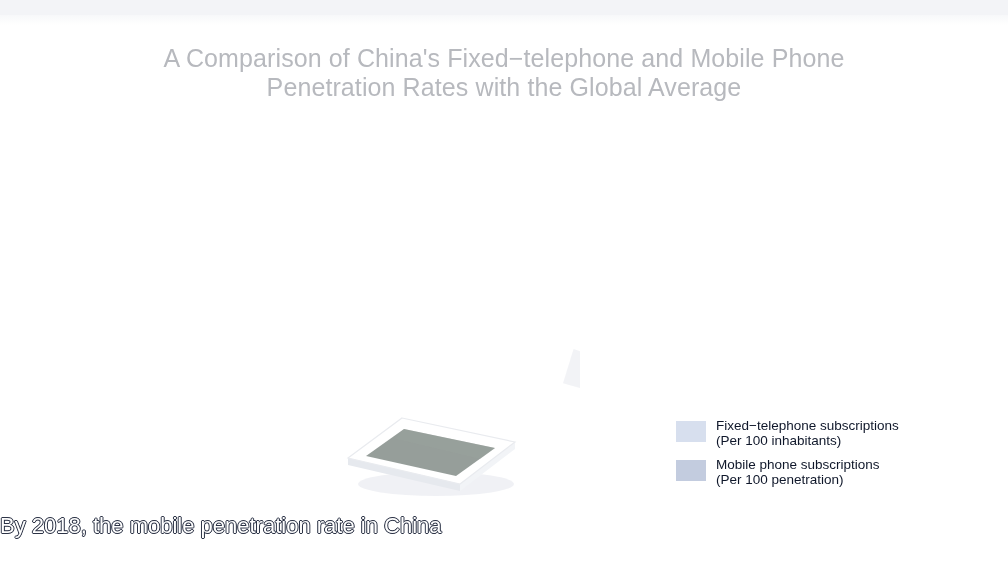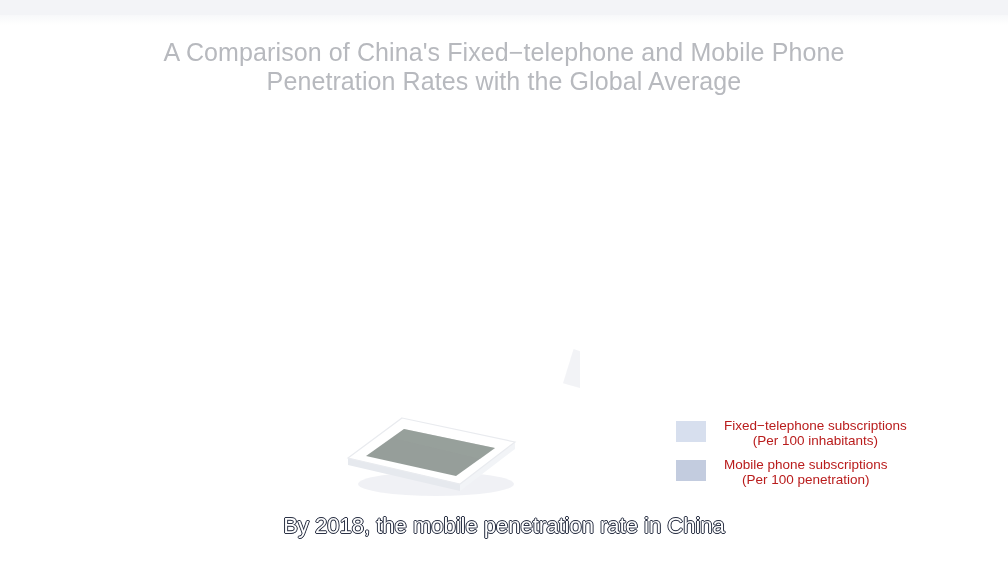--- a/index.html
+++ b/index.html
@@ -35,21 +35,21 @@
     top: 15px;
     width: 1008px;
     height: 10px;
     background: linear-gradient(to bottom, #f7f8fa 0%, #ffffff 100%);
   }
 
   
   #chart-title {
     position: absolute;
     left: 0;
-    top: 38px;
+    top: 44px;
     width: 1008px;
     text-align: center;
     color: #b7b9be;
     font-size: 25px;
     line-height: 29px;
     font-weight: normal;
     letter-spacing: 0.1px;
     white-space: pre-line;
   }
 
@@ -97,36 +97,34 @@
     align-items: flex-start;
     margin-bottom: 9px;
   }
   .legend-swatch {
     width: 30px;
     height: 21px;
     flex: 0 0 30px;
     margin-top: 3px;
   }
   .legend-text {
-    margin-left: 18px;
-    color: #b91c1c;
+    margin-left: 10px;
+    color: #0f172a;
     font-size: 13.5px;
     line-height: 14.5px;
     white-space: pre-line;
     padding-top: 1px;
-    text-align: center;
   }
 
   
   #caption {
     position: absolute;
     left: 0;
     top: 512px;
     width: 1008px;
-    text-align: center;
     font-size: 22px;
     line-height: 28px;
     font-weight: normal;
     color: #ffffff;
     -webkit-text-stroke: 1px #2c3346;
     paint-order: stroke fill;
     text-shadow:
        1px  0   0 #2c3346,
       -1px  0   0 #2c3346,
        0    1px 0 #2c3346,

